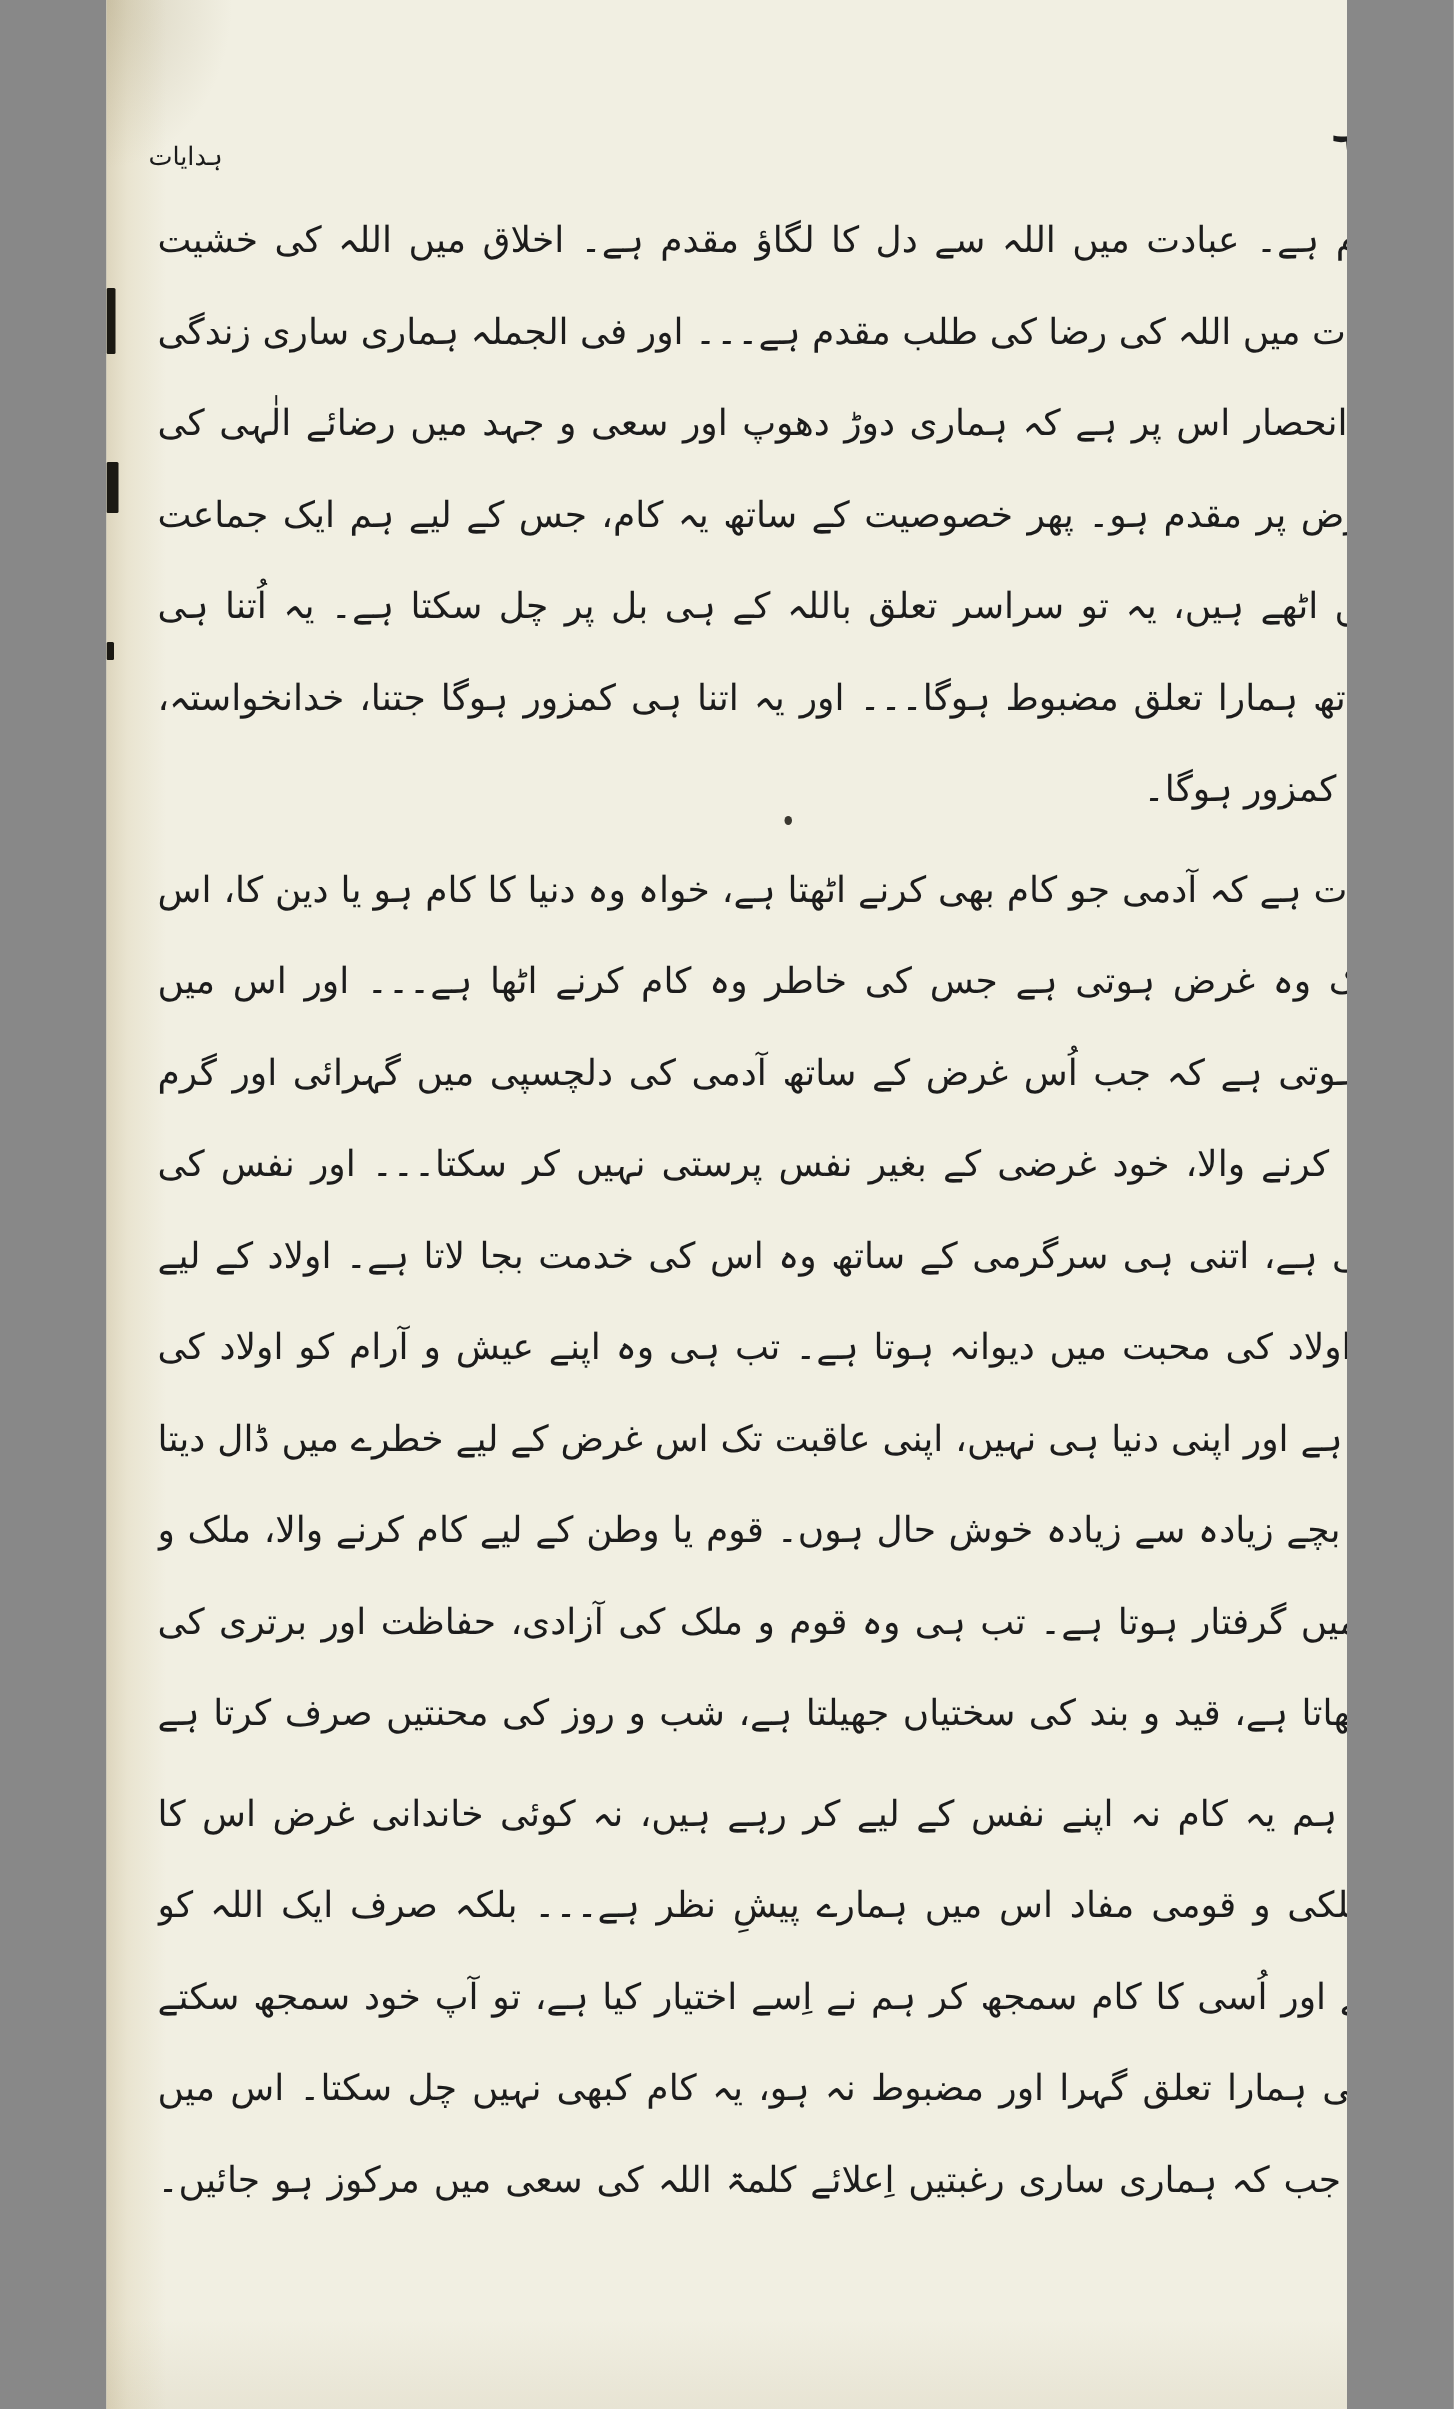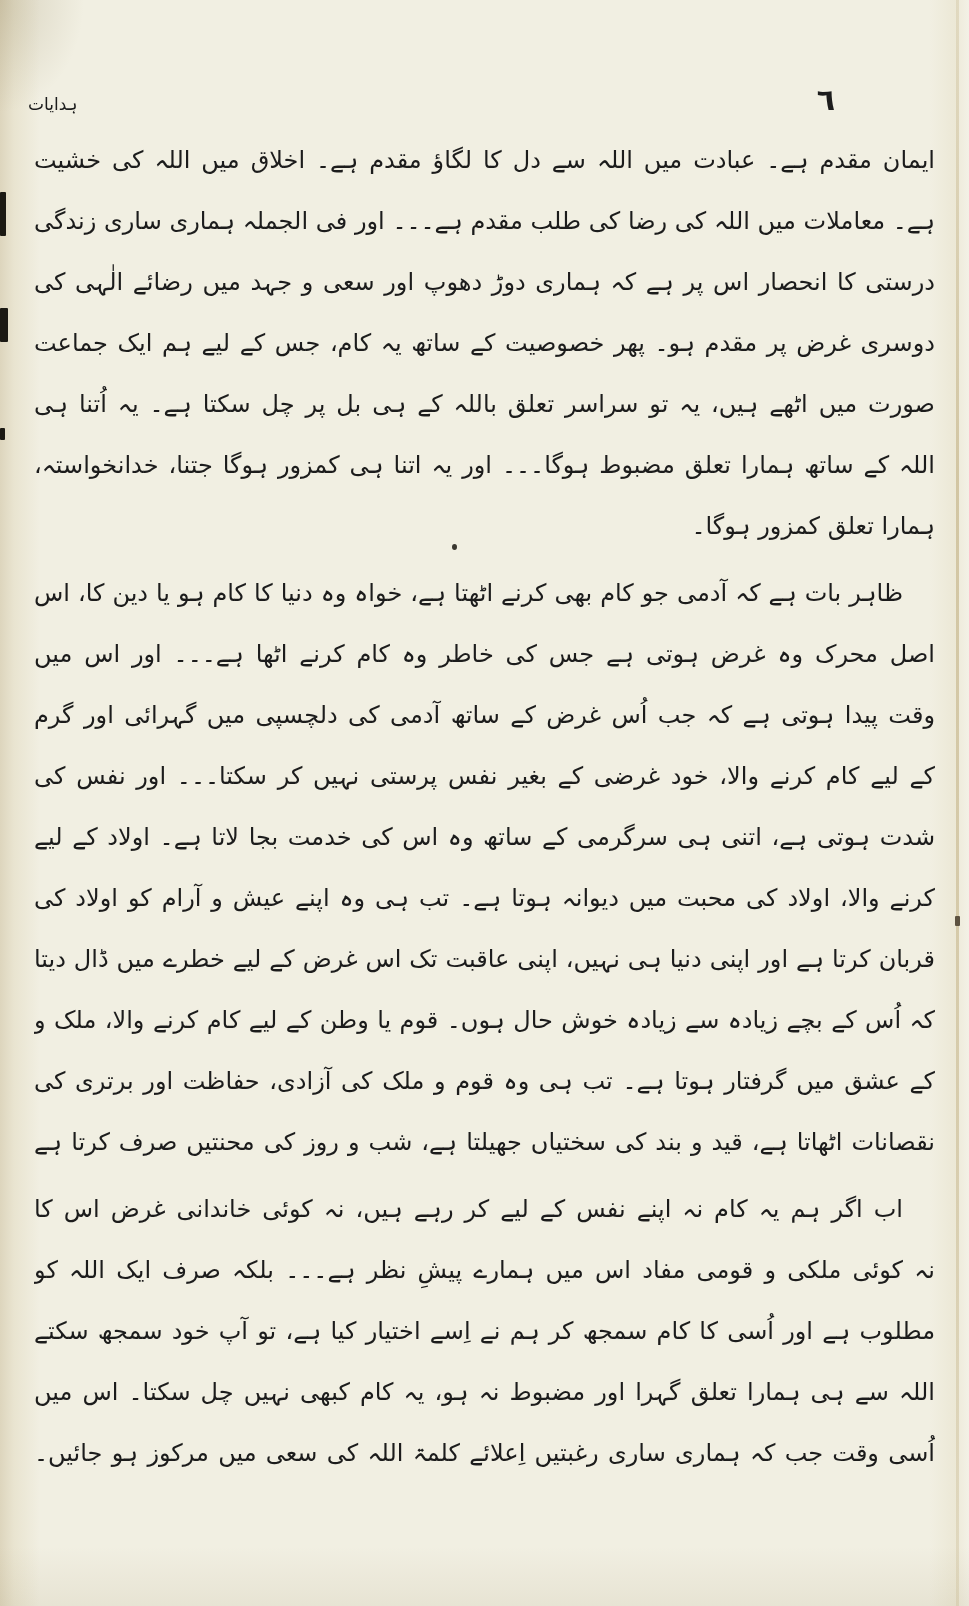--- a/index.html
+++ b/index.html
@@ -1,18 +1,18 @@
 <!DOCTYPE html>
 <html lang="ur" dir="rtl"><head>
 <meta charset="utf-8">
 <style>
   html,body{margin:0;padding:0;background:#888;}
   .page{
     position:relative;
-    width:969px;height:1606px;
+    width:827px;height:1606px;
     margin:0 auto;
     background:
       linear-gradient(90deg, #ddd5bd 0px, #e9e4d0 14px, #f1efe2 40px, #f1efe2 930px, #ece8d6 955px, #efecdd 960px, #f3f1e6 969px),
       #f1efe2;
     overflow:hidden;
     font-family:"DejaVu Sans", sans-serif;
     color:#1c1c1c;
   }
   
   .edge-line{

